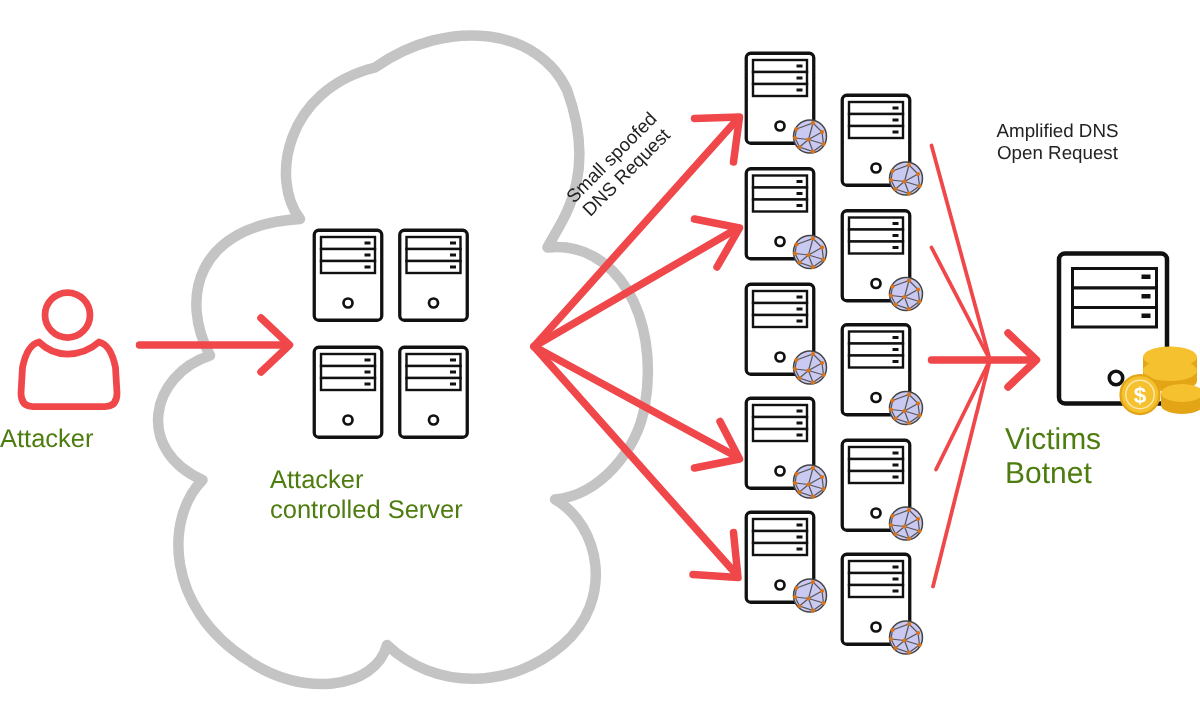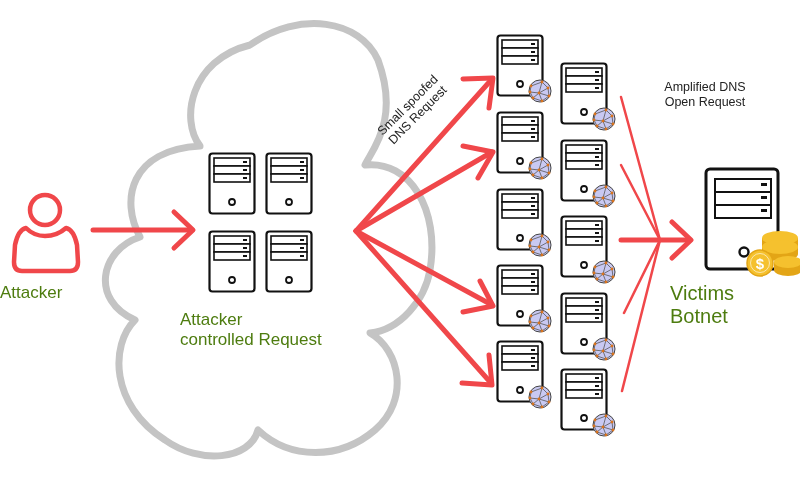--- a/index.html
+++ b/index.html
@@ -138,21 +138,21 @@
     <circle cx="760" cy="263" r="13" fill="#f5c12e" stroke="#e3a516" stroke-width="1.5"></circle>
     <circle cx="760" cy="263" r="9.5" fill="none" stroke="#fff" stroke-width="1" opacity="0.6"></circle>
     <text x="760" y="268.5" font-size="15" font-weight="bold" text-anchor="middle" fill="#ffffff" font-family="Liberation Sans, sans-serif">$</text>
   </g>
 </svg>
 
 <div class="lbl lbl-attacker">Attacker</div>
 
 <div class="lbl lbl-botnet">
   <span>Attacker</span>
-  <span>controlled Request</span>
+  <span>controlled Server</span>
 </div>
 
 <div class="lbl-spoofed">
   <span>Small spoofed</span>
   <span>DNS Request</span>
 </div>
 
 <div class="lbl-amplified">
   <span>Amplified DNS</span>
   <span>Open Request</span>

